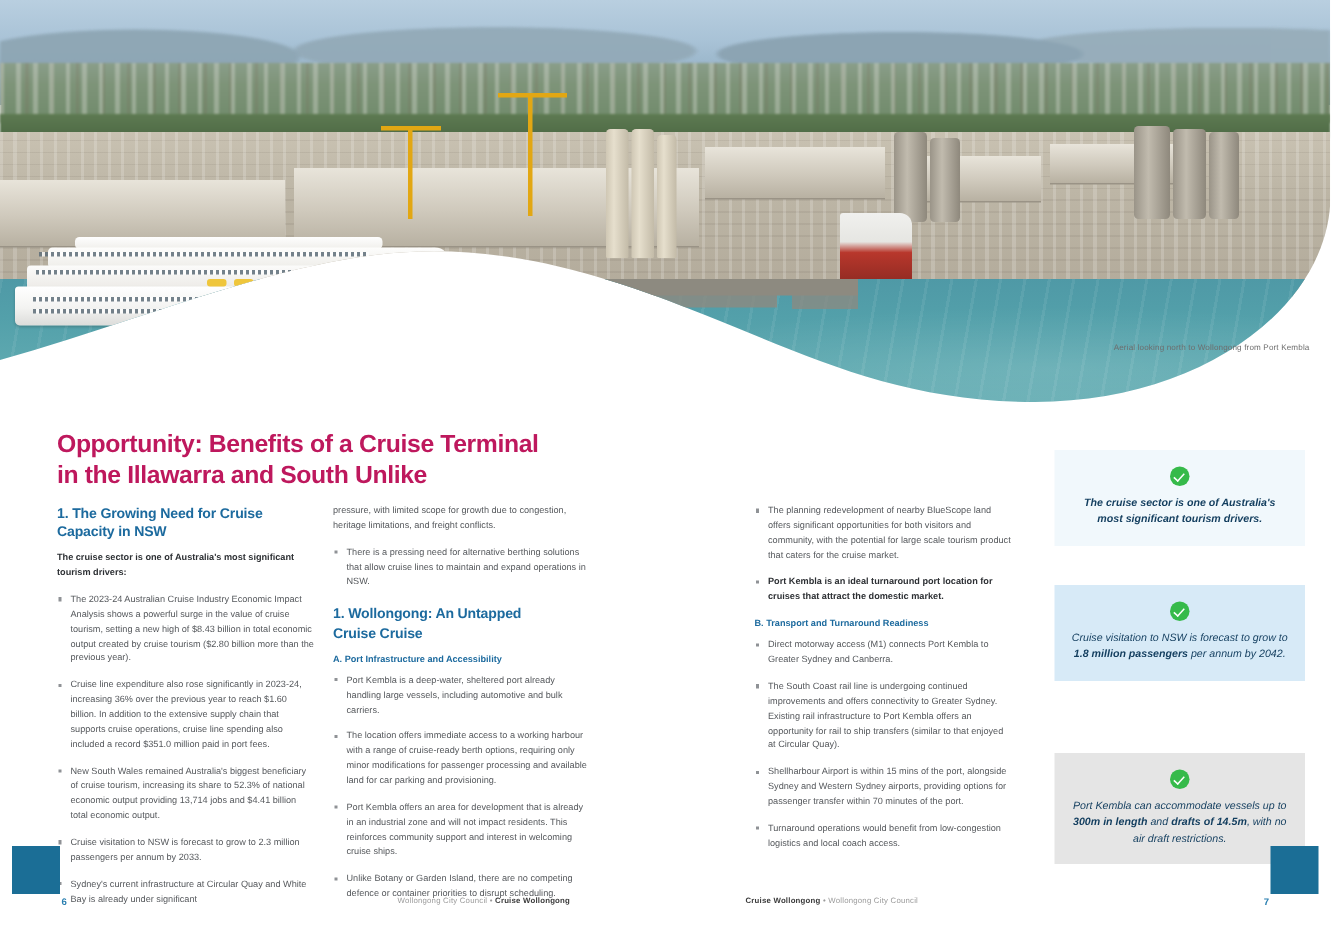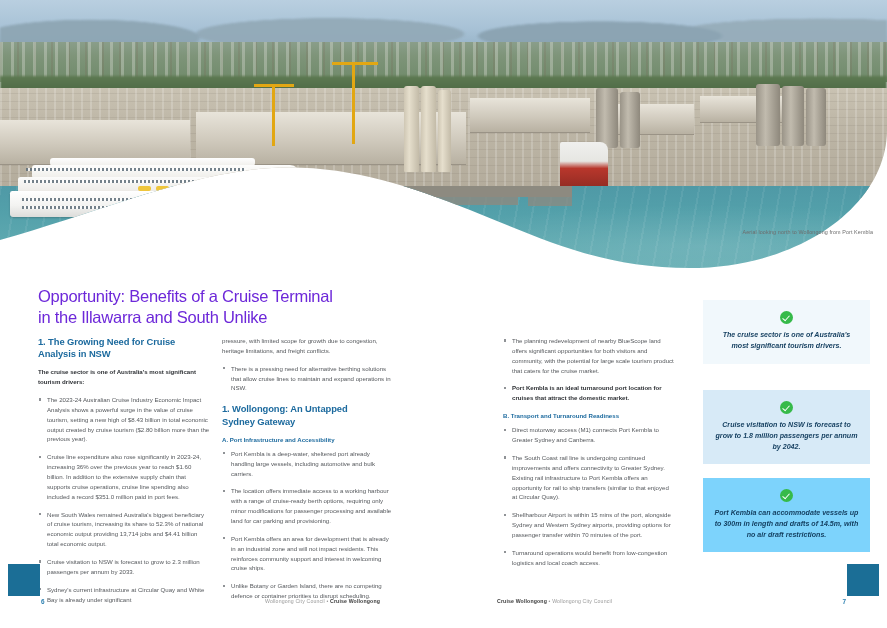--- a/index.html
+++ b/index.html
@@ -133,21 +133,21 @@
   .caption{
     position:absolute;right:14px;top:228px;
     font-size:5.4px;line-height:1.75;color:#6d6d6d;text-align:right;letter-spacing:.1px;
   }
 
   
   .sheet{position:absolute;left:0;top:270px;width:887px;height:358px;background:#fff;}
 
   .title{
     position:absolute;left:38px;top:16px;width:420px;
-    color:#6d28d9;font-size:16.5px;line-height:1.28;font-weight:normal;letter-spacing:-.25px;
+    color:#be185d;font-size:16.5px;line-height:1.28;font-weight:bold;letter-spacing:-.25px;
   }
 
   .col{position:absolute;top:66px;font-size:6.1px;line-height:1.62;color:#55585c;}
   .col1{left:38px;width:172px;}
   .col2{left:222px;width:172px;}
   .col3{left:503px;width:172px;}
 
   .h2{
     color:#1c6a9e;font-size:9.4px;line-height:1.3;font-weight:bold;margin:0 0 7px 0;letter-spacing:-.1px;
   }
@@ -177,22 +177,22 @@
   .callout .tick{
     display:block;width:13px;height:13px;border-radius:50%;
     background:#36ba4a;margin:0 auto 6px auto;position:relative;
   }
   .callout .tick:after{
     content:"";position:absolute;left:4px;top:3px;width:3.4px;height:6px;
     border:solid #fff;border-width:0 1.7px 1.7px 0;transform:rotate(42deg);
   }
   .c1{top:30px;background:#f1f8fc;}
   .c2{top:120px;background:#d7eaf7;}
-  .c3{top:208px;background:#7dd3fc;}
-  .callout .norm{font-weight:bold;font-style:italic;}
+  .c3{top:232px;background:#e5e5e5;}
+  .callout .norm{font-weight:normal;font-style:italic;}
 
   
   .footer{position:absolute;left:0;top:592px;width:887px;height:36px;}
   .pnum{position:absolute;top:6px;font-size:6.4px;color:#2a7fb0;font-weight:bold;}
   .pnum.l{left:41px;}
   .pnum.r{right:41px;}
   .fcenter{
     position:absolute;top:6px;font-size:5.2px;color:#9a9a9a;letter-spacing:.15px;white-space:nowrap;
   }
   .fcenter.a{left:265px;}
@@ -269,41 +269,41 @@
   <div class="sheet">
 
     <div class="title">
       <span>Opportunity: Benefits of a Cruise Terminal</span><br>
       <span>in the Illawarra and South Unlike</span>
     </div>
 
     <div class="col col1">
       <div class="h2 tight">
         <span>1. The Growing Need for Cruise</span><br>
-        <span>Analysis in NSW</span>
+        <span>Capacity in NSW</span>
       </div>
       <p class="lead">The cruise sector is one of Australia's most significant tourism drivers:</p>
       <ul>
         <li>The 2023-24 Australian Cruise Industry Economic Impact Analysis shows a powerful surge in the value of cruise tourism, setting a new high of $8.43 billion in total economic output created by cruise tourism ($2.80 billion more than the previous year).</li>
         <li>Cruise line expenditure also rose significantly in 2023-24, increasing 36% over the previous year to reach $1.60 billion. In addition to the extensive supply chain that supports cruise operations, cruise line spending also included a record $351.0 million paid in port fees.</li>
         <li>New South Wales remained Australia's biggest beneficiary of cruise tourism, increasing its share to 52.3% of national economic output providing 13,714 jobs and $4.41 billion total economic output.</li>
         <li>Cruise visitation to NSW is forecast to grow to 2.3 million passengers per annum by 2033.</li>
         <li>Sydney's current infrastructure at Circular Quay and White Bay is already under significant</li>
       </ul>
     </div>
 
     <div class="col col2">
       <p class="cont">pressure, with limited scope for growth due to congestion, heritage limitations, and freight conflicts.</p>
       <ul>
         <li>There is a pressing need for alternative berthing solutions that allow cruise lines to maintain and expand operations in NSW.</li>
       </ul>
 
       <div class="h2 spacer-top">
         <span>1. Wollongong: An Untapped</span><br>
-        <span>Sydney Gateway</span>
+        <span>Cruise Cruise</span>
       </div>
       <p class="h3">A. Port Infrastructure and Accessibility</p>
       <ul>
         <li>Port Kembla is a deep-water, sheltered port already handling large vessels, including automotive and bulk carriers.</li>
         <li>The location offers immediate access to a working harbour with a range of cruise-ready berth options, requiring only minor modifications for passenger processing and available land for car parking and provisioning.</li>
         <li>Port Kembla offers an area for development that is already in an industrial zone and will not impact residents. This reinforces community support and interest in welcoming cruise ships.</li>
         <li>Unlike Botany or Garden Island, there are no competing defence or container priorities to disrupt scheduling.</li>
       </ul>
     </div>
 

